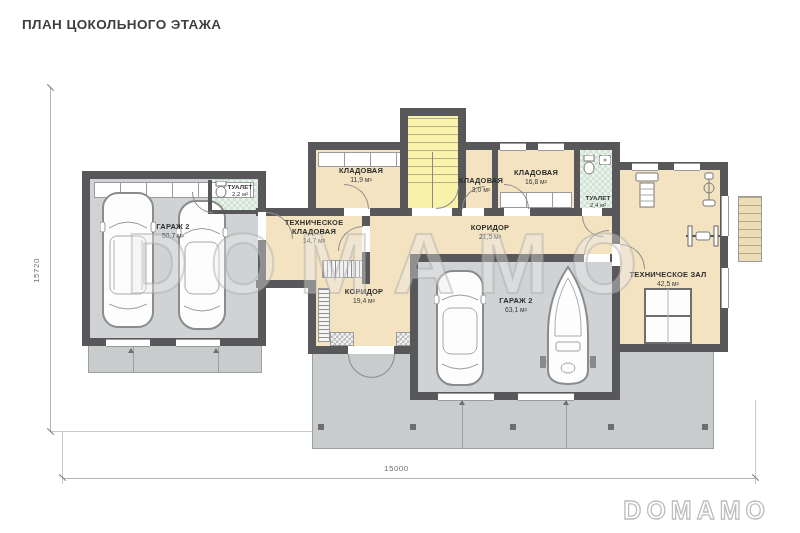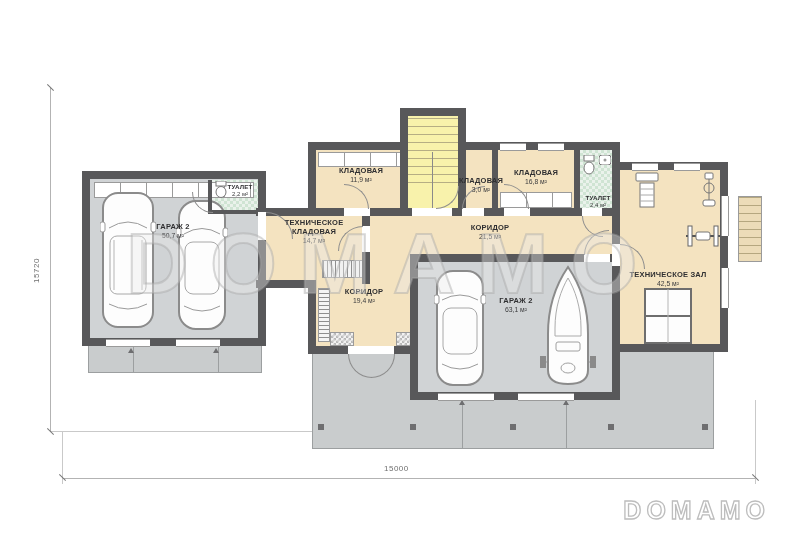--- a/index.html
+++ b/index.html
@@ -51,20 +51,21 @@
   .watermark{position:absolute;left:126px;top:220px;z-index:65;font-weight:bold;font-size:86px;line-height:1;
      letter-spacing:22px;color:rgba(235,235,235,0.38);-webkit-text-stroke:2px rgba(165,165,165,0.42);}
   .brand{position:absolute;right:30px;top:496px;z-index:80;font-weight:bold;font-size:25px;letter-spacing:5px;
      color:rgba(255,255,255,0.1);-webkit-text-stroke:1.3px #bdbdbd;}
 </style>
 </head>
 <body>
 
 <div class="canvas">
 
+  <div class="title">ПЛАН ЦОКОЛЬНОГО ЭТАЖА</div>
 
   <div class="apron" style="left:88px;top:346px;width:172px;height:26px;"></div>
   <div class="apron-line" style="left:133px;top:346px;width:1px;height:26px;"></div>
   <div class="apron-line" style="left:218px;top:346px;width:1px;height:26px;"></div>
   <div class="arrow-up" style="left:128px;top:348px;"></div>
   <div class="arrow-up" style="left:213px;top:348px;"></div>
 
   <div class="apron" style="left:312px;top:352px;width:400px;height:96px;"></div>
   <div class="apron-line" style="left:462px;top:352px;width:1px;height:96px;"></div>
   <div class="apron-line" style="left:566px;top:352px;width:1px;height:96px;"></div>

